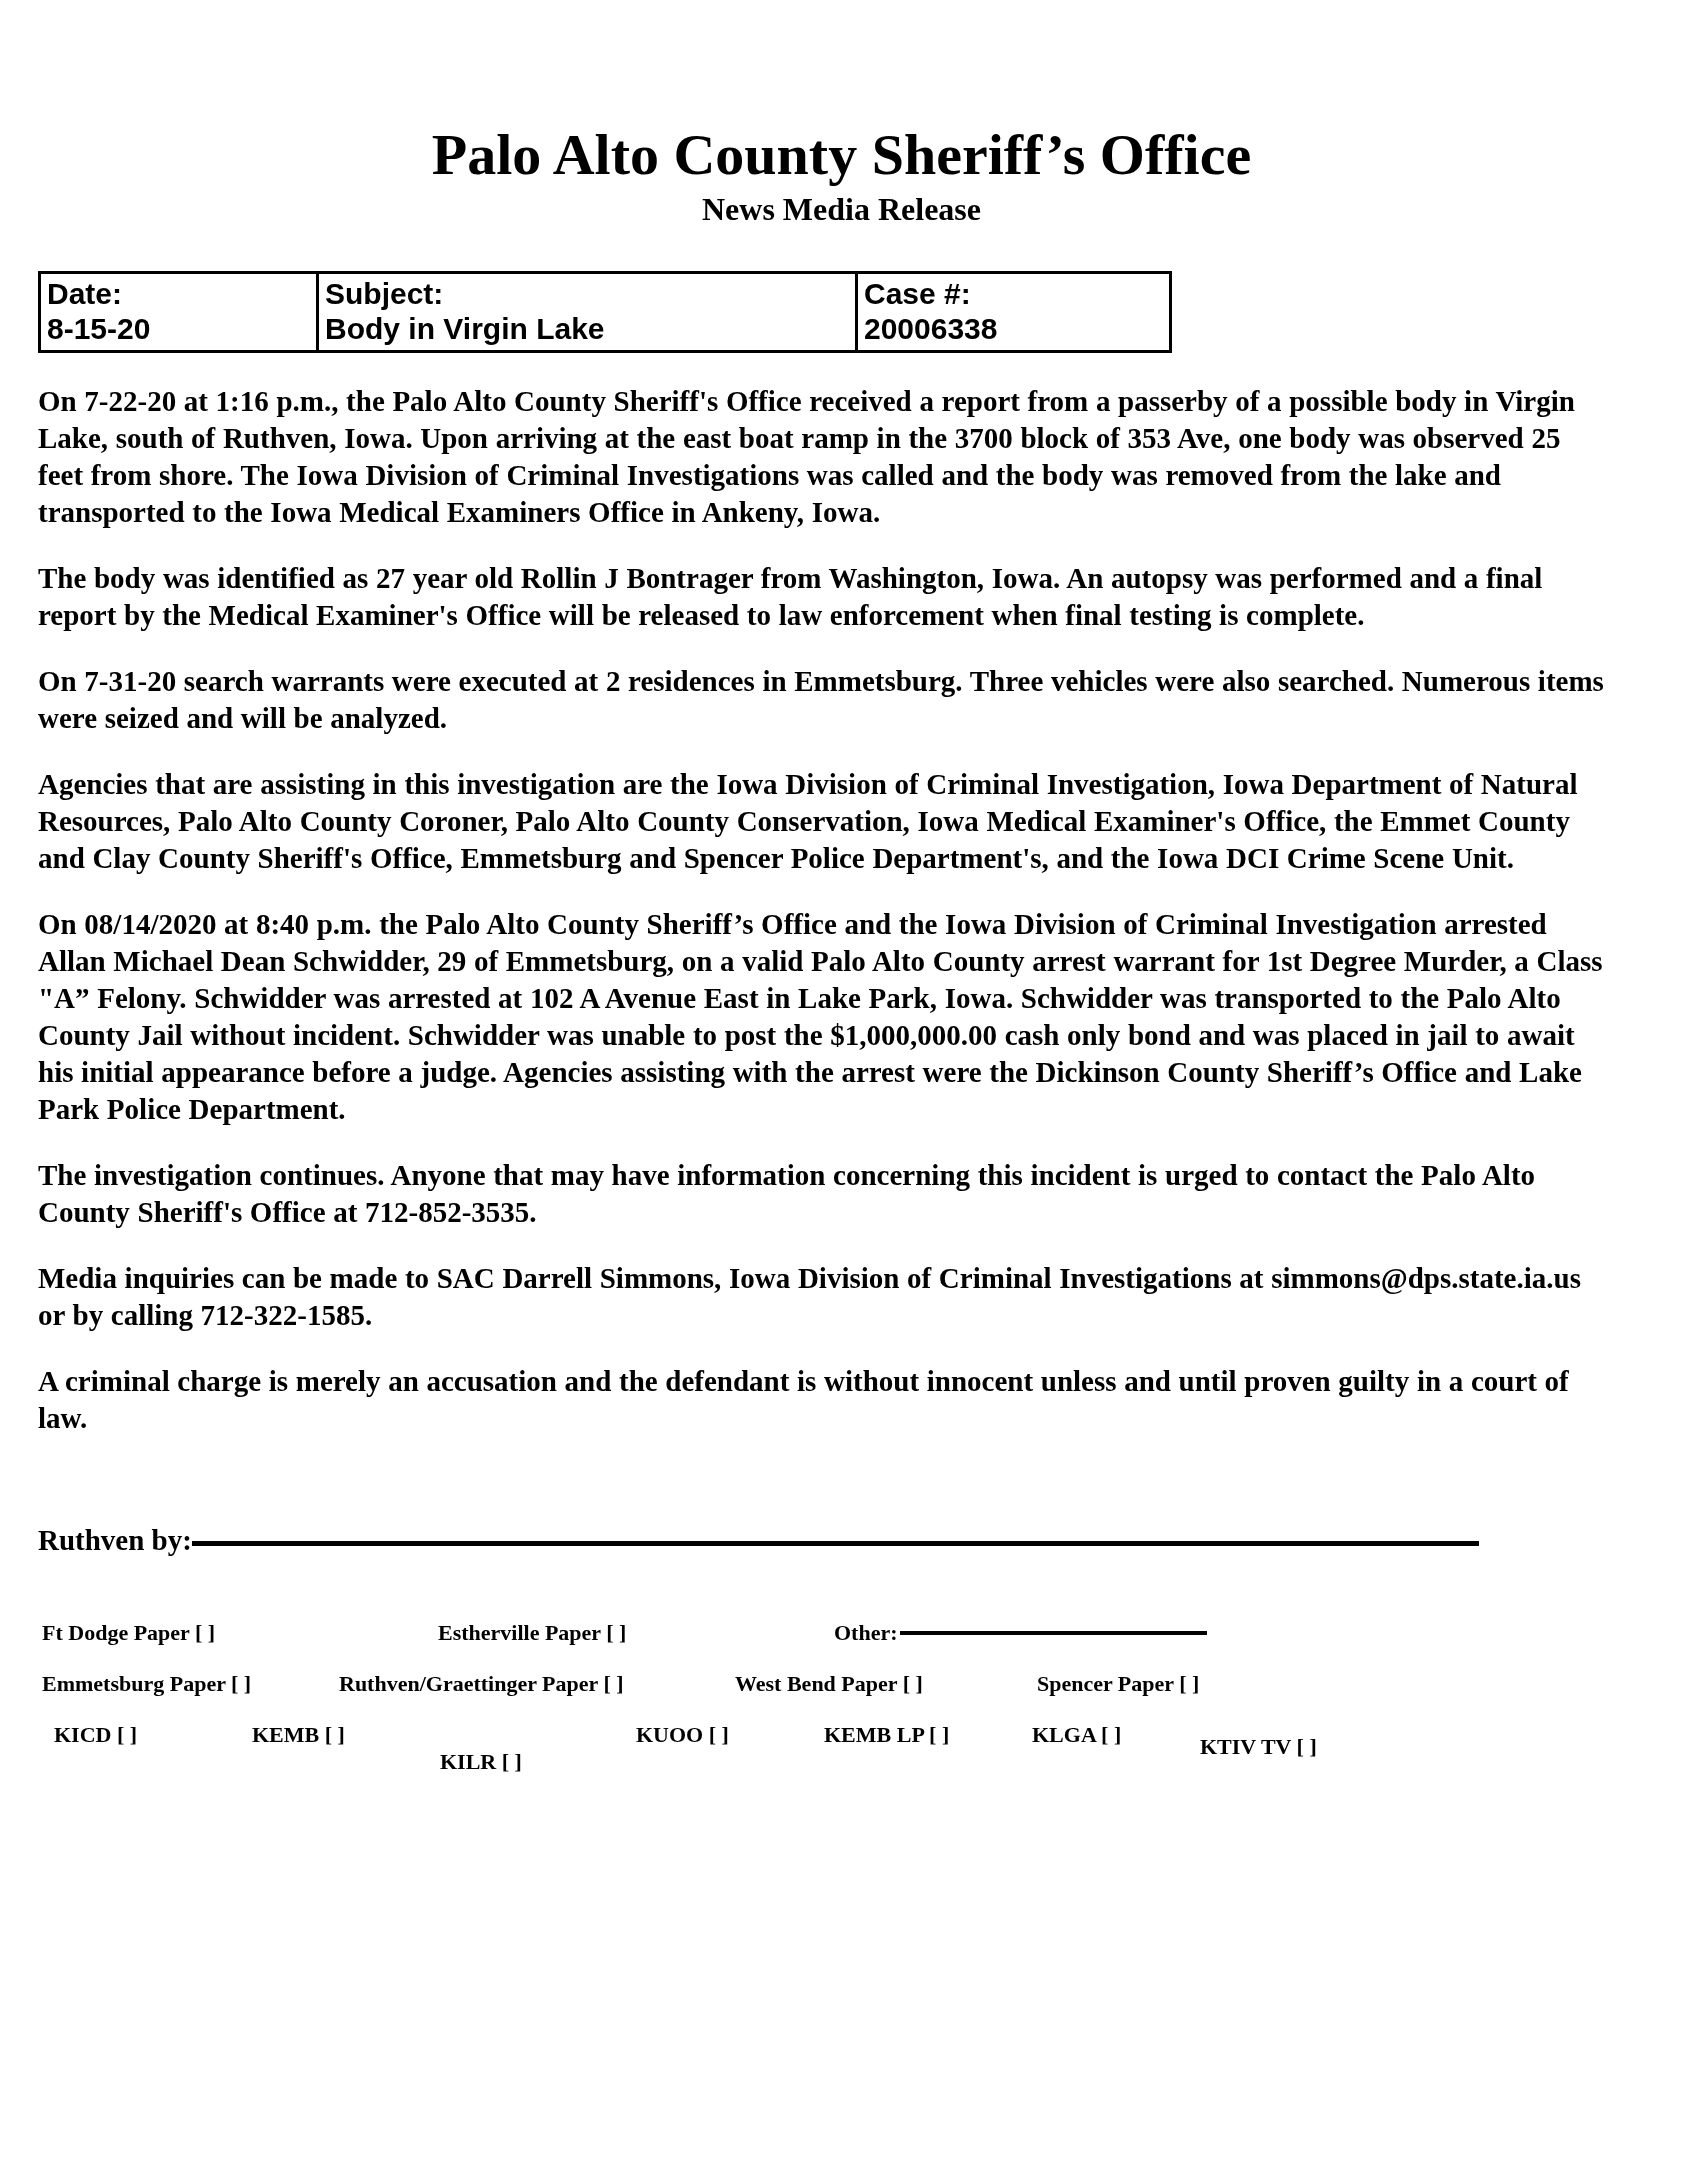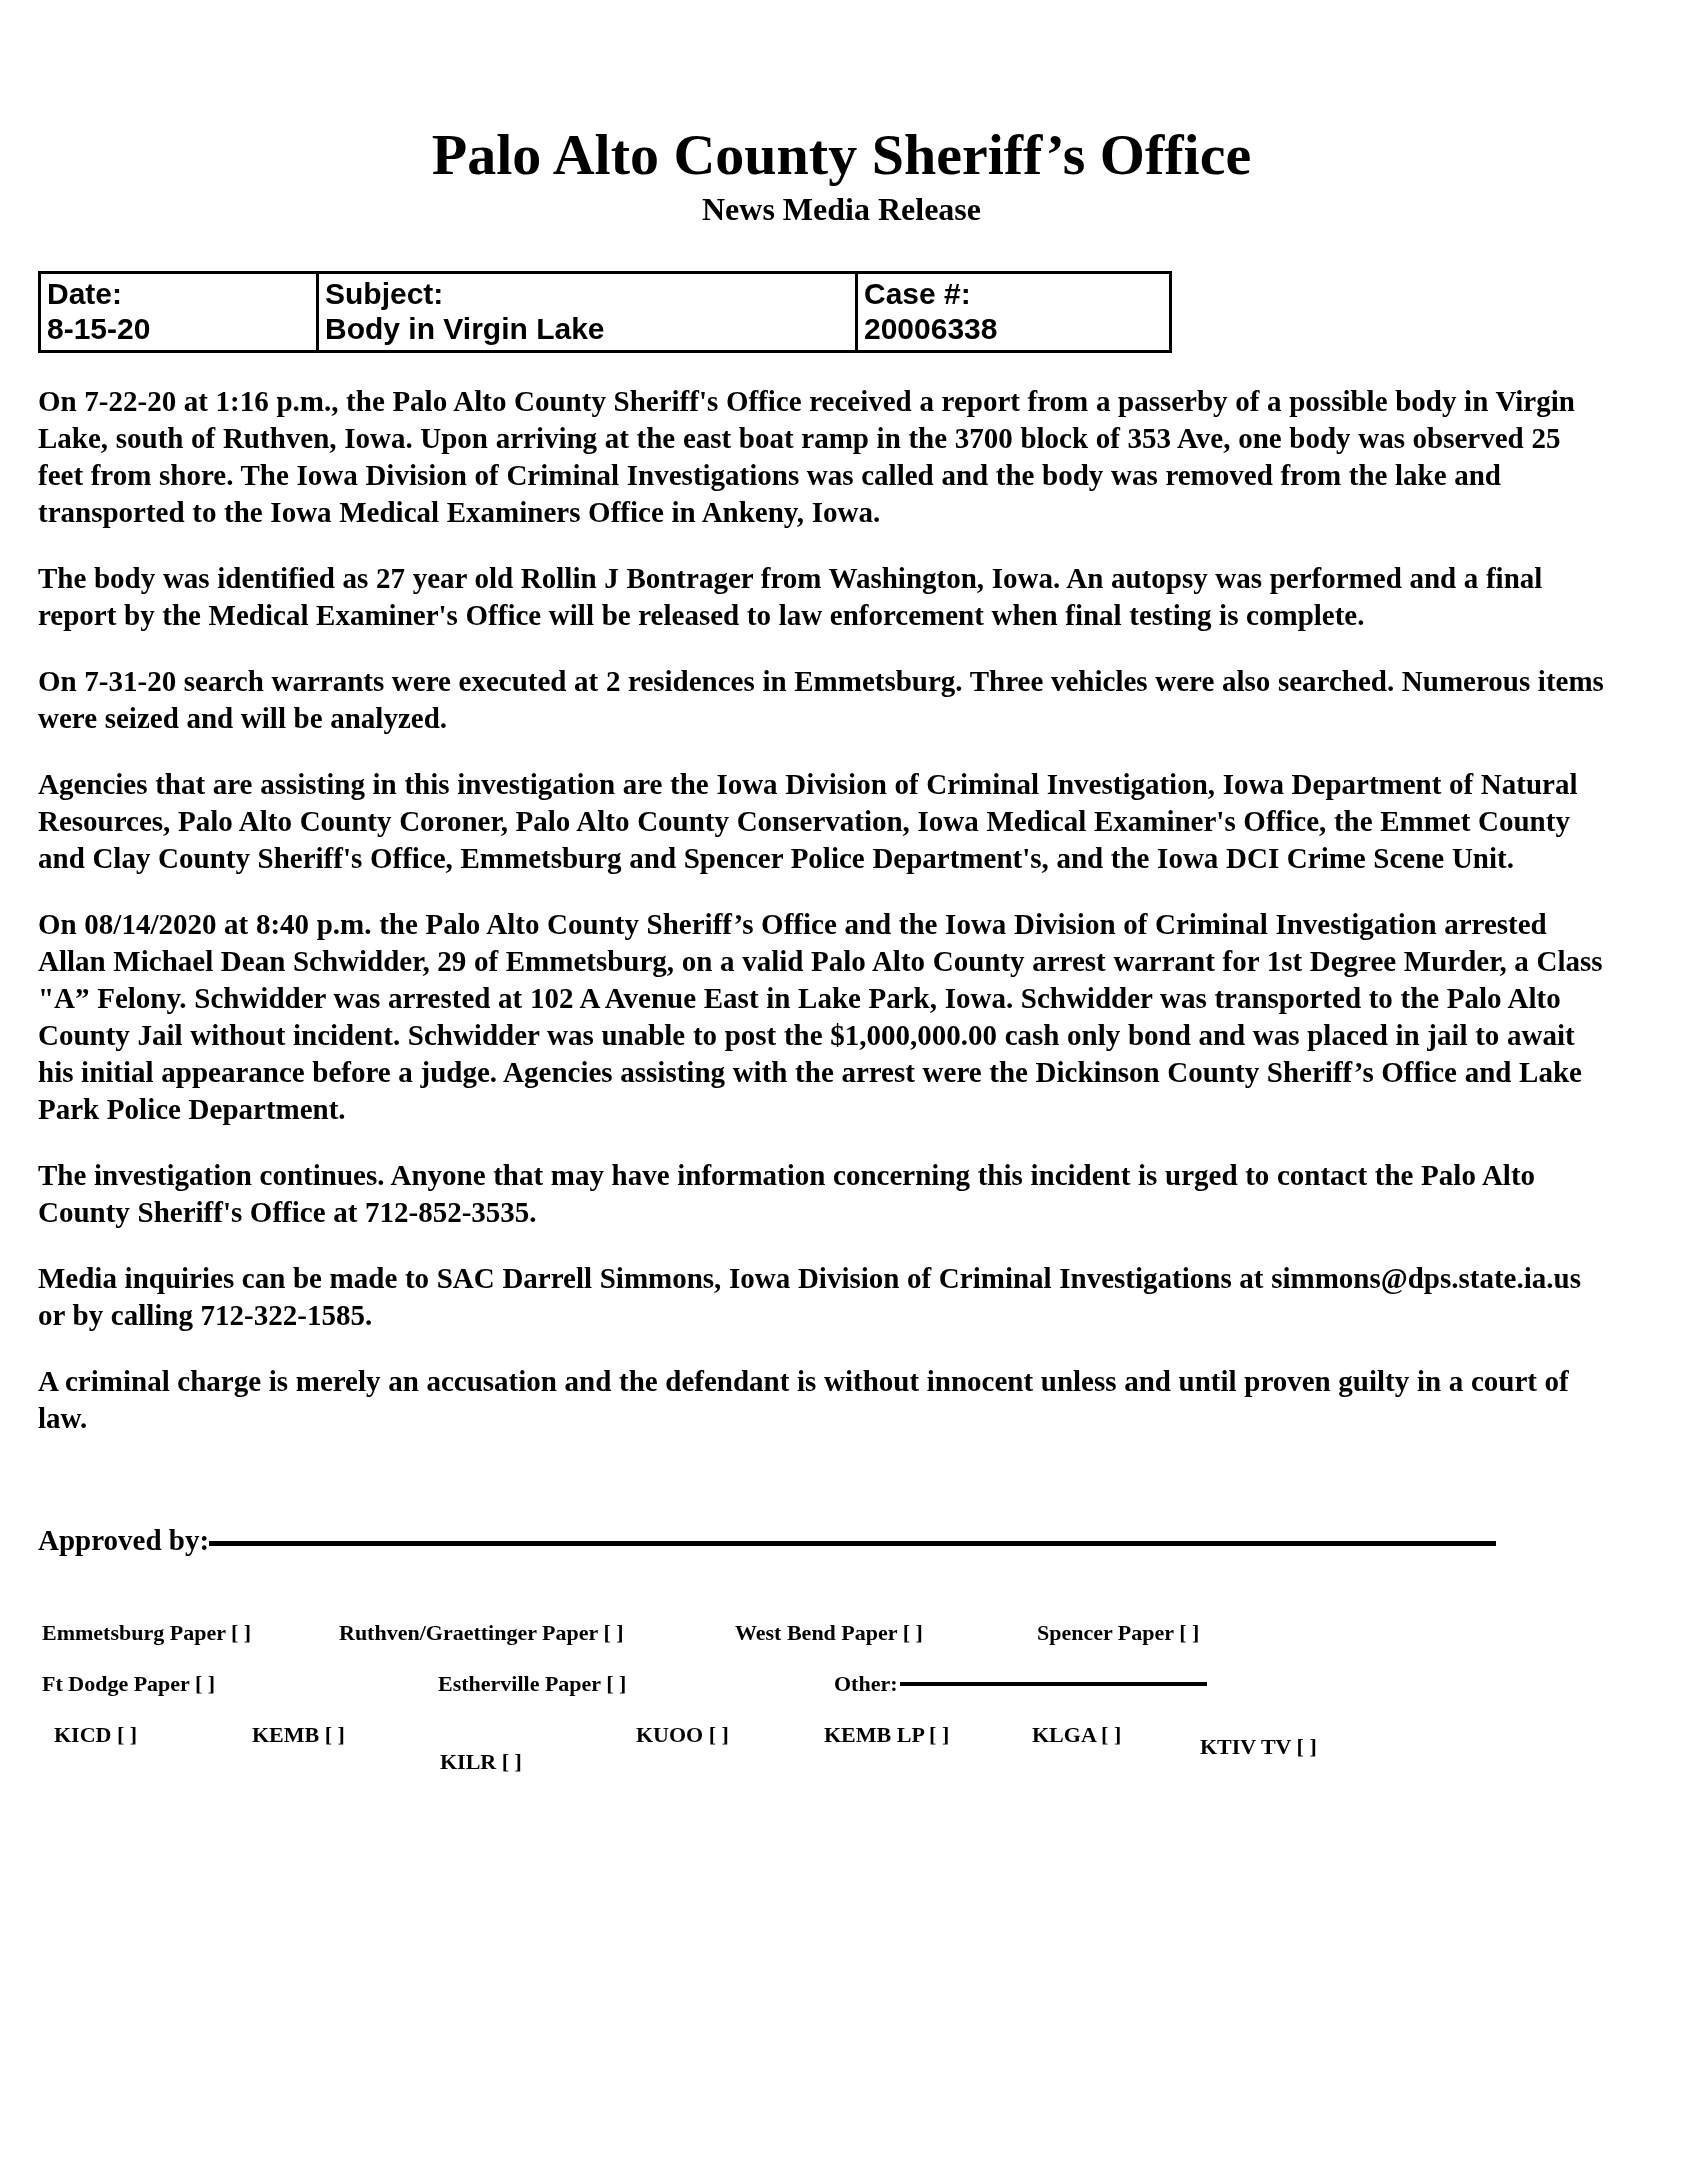--- a/index.html
+++ b/index.html
@@ -173,39 +173,39 @@
     <p class="para">The body was identified as 27 year old Rollin J Bontrager from Washington, Iowa. An autopsy was performed and a final report by the Medical Examiner's Office will be released to law enforcement when final testing is complete.</p>
     <p class="para">On 7-31-20 search warrants were executed at 2 residences in Emmetsburg.  Three vehicles were also searched. Numerous items were seized and will be analyzed.</p>
     <p class="para">Agencies that are assisting in this investigation are the Iowa Division of Criminal Investigation, Iowa Department of Natural Resources, Palo Alto County Coroner, Palo Alto County Conservation, Iowa Medical Examiner's Office, the Emmet County and Clay County Sheriff's Office, Emmetsburg and Spencer Police Department's, and the Iowa DCI Crime Scene Unit.</p>
     <p class="para">On 08/14/2020 at 8:40 p.m. the Palo Alto County Sheriff’s Office and the Iowa Division of Criminal Investigation arrested Allan Michael Dean Schwidder, 29 of Emmetsburg, on a valid Palo Alto County arrest warrant for 1st Degree Murder, a Class "A” Felony.  Schwidder was arrested at 102 A Avenue East in Lake Park, Iowa.  Schwidder was transported to the Palo Alto County Jail without incident.  Schwidder was unable to post the $1,000,000.00 cash only bond and was placed in jail to await his initial appearance before a judge.  Agencies assisting with the arrest were the Dickinson County Sheriff’s Office and Lake Park Police Department.</p>
     <p class="para">The investigation continues. Anyone that may have information concerning this incident is urged to contact the Palo Alto County Sheriff's Office at 712-852-3535.</p>
     <p class="para">Media inquiries can be made to SAC Darrell Simmons, Iowa Division of Criminal Investigations at simmons@dps.state.ia.us or by calling 712-322-1585.</p>
     <p class="para">A criminal charge is merely an accusation and the defendant is without innocent unless and until proven guilty in a court of law.</p>
   </div>
 
   <div class="approved-row">
-    <span class="approved-label">Approved by:</span>
+    <span class="approved-label">Ruthven by:</span>
     <span class="approved-rule"></span>
   </div>
 
   <div class="footer">
-
-    <div class="footer-row">
-      <span class="fitem" style="left:0px;">Emmetsburg Paper [  ]</span>
-      <span class="fitem" style="left:297px;">Ruthven/Graettinger Paper [  ]</span>
-      <span class="fitem" style="left:693px;">West Bend Paper [  ]</span>
-      <span class="fitem" style="left:995px;">Spencer Paper [  ]</span>
-    </div>
 
     <div class="footer-row">
       <span class="fitem" style="left:0px;">Ft Dodge Paper [  ]</span>
       <span class="fitem" style="left:396px;">Estherville Paper [  ]</span>
       <span class="fitem" style="left:792px;">
         <span>Other:</span><span class="other-rule"></span>
       </span>
+    </div>
+
+    <div class="footer-row">
+      <span class="fitem" style="left:0px;">Emmetsburg Paper [  ]</span>
+      <span class="fitem" style="left:297px;">Ruthven/Graettinger Paper [  ]</span>
+      <span class="fitem" style="left:693px;">West Bend Paper [  ]</span>
+      <span class="fitem" style="left:995px;">Spencer Paper [  ]</span>
     </div>
 
     <div class="footer-row">
       <span class="fitem" style="left:12px;">KICD  [  ]</span>
       <span class="fitem" style="left:210px;">KEMB  [  ]</span>
       <span class="fitem" style="left:398px;margin-top:27px;">KILR  [  ]</span>
       <span class="fitem" style="left:594px;">KUOO  [  ]</span>
       <span class="fitem" style="left:782px;">KEMB LP [  ]</span>
       <span class="fitem" style="left:990px;">KLGA [  ]</span>
       <span class="fitem" style="left:1158px;margin-top:12px;">KTIV TV [  ]</span>

